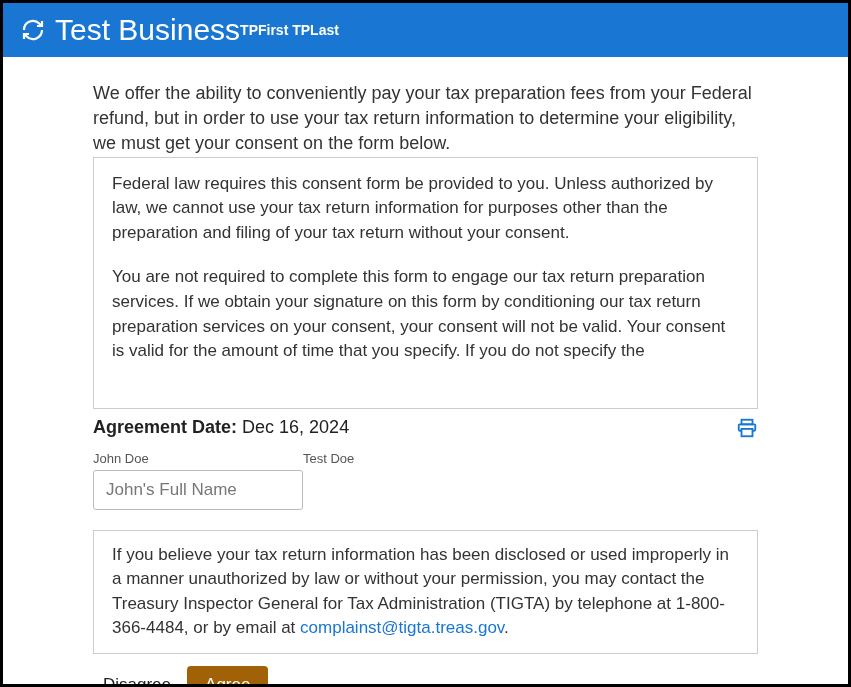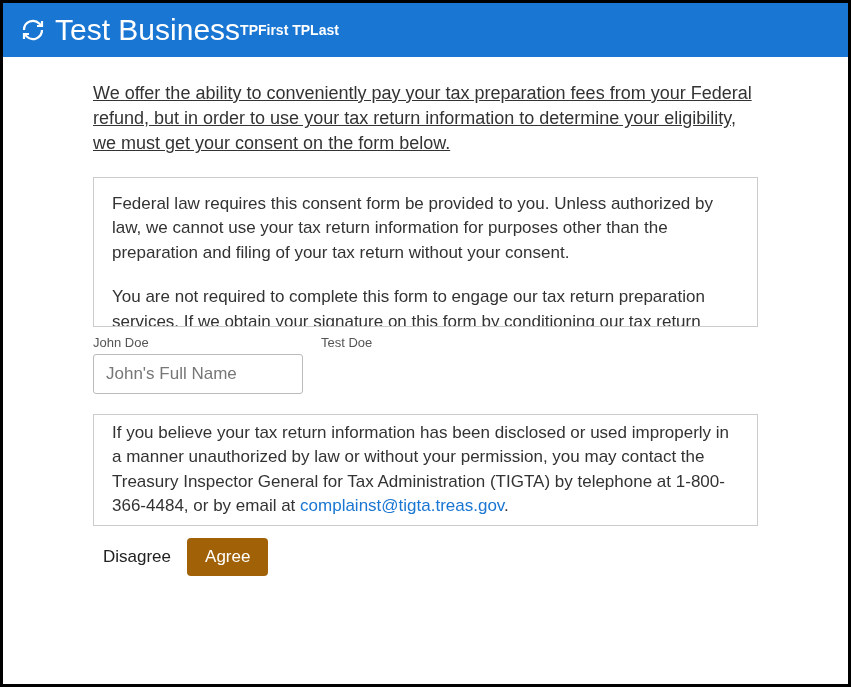--- a/index.html
+++ b/index.html
@@ -43,30 +43,28 @@
       font-size: 14px;
       font-weight: 600;
     }
     .content {
       padding: 24px 90px 20px 90px;
     }
     .intro-text {
       font-size: 18px;
       color: #333;
       line-height: 1.4;
-      margin-bottom: 20px;
-      text-decoration: underline;
     }
     .consent-box {
       border: 1px solid #ccc;
       padding: 14px 18px;
       font-size: 17px;
       color: #333;
       line-height: 1.45;
-      height: 150px;
+      height: 252px;
       overflow: hidden;
       margin-bottom: 8px;
     }
     .consent-box p {
       margin-bottom: 20px;
     }
     .consent-box p:last-child {
       margin-bottom: 8px;
     }
     .agreement-row {
@@ -83,21 +81,20 @@
       font-weight: 700;
     }
     .print-icon {
       color: #1976d2;
       cursor: pointer;
       width: 22px;
       height: 22px;
     }
     .name-fields {
       display: flex;
-      gap: 18px;
       margin-bottom: 20px;
     }
     .field-group {
       display: flex;
       flex-direction: column;
     }
     .field-label {
       font-size: 13px;
       color: #555;
       margin-bottom: 4px;
@@ -109,21 +106,21 @@
       border: 1px solid #bbb;
       border-radius: 3px;
       font-size: 17px;
       color: #333;
     }
     .field-input::placeholder {
       color: #777;
     }
     .disclosure-box {
       border: 1px solid #ccc;
-      padding: 6px 18px;
+      padding: 12px 18px;
       font-size: 17px;
       color: #333;
       line-height: 1.45;
       margin-bottom: 12px;
     }
     .disclosure-box a {
       color: #1976d2;
       text-decoration: none;
     }
     .button-row {
@@ -170,20 +167,33 @@
 
 <div class="content">
 
   <p class="intro-text">We offer the ability to conveniently pay your tax preparation fees from your Federal refund, but in order to use your tax return information to determine your eligibility, we must get your consent on the form below.</p>
 
   <div class="consent-box">
     <p>Federal law requires this consent form be provided to you. Unless authorized by law, we cannot use your tax return information for purposes other than the preparation and filing of your tax return without your consent.</p>
     <p>You are not required to complete this form to engage our tax return preparation services. If we obtain your signature on this form by conditioning our tax return preparation services on your consent, your consent will not be valid. Your consent is valid for the amount of time that you specify. If you do not specify the</p>
   </div>
 
+  <div class="agreement-row">
+    <div class="agreement-date">
+      <strong>Agreement Date:</strong>
+      <span>Dec 16, 2024</span>
+    </div>
+    <span class="print-icon">
+      <svg viewBox="0 0 24 24" width="22" height="22" fill="none" stroke="#1976d2" stroke-width="2">
+        <rect x="6" y="3" width="12" height="5"></rect>
+        <path d="M6 15H4a1 1 0 0 1-1-1V9a1 1 0 0 1 1-1h16a1 1 0 0 1 1 1v5a1 1 0 0 1-1 1h-2"></path>
+        <rect x="6" y="13" width="12" height="8"></rect>
+      </svg>
+    </span>
+  </div>
 
   <div class="name-fields">
     <div class="field-group">
       <label class="field-label">John Doe</label>
       <input type="text" class="field-input" placeholder="John's Full Name" style="">
     </div>
     <div class="field-group">
       <label class="field-label">Test Doe</label>
     </div>
   </div>

